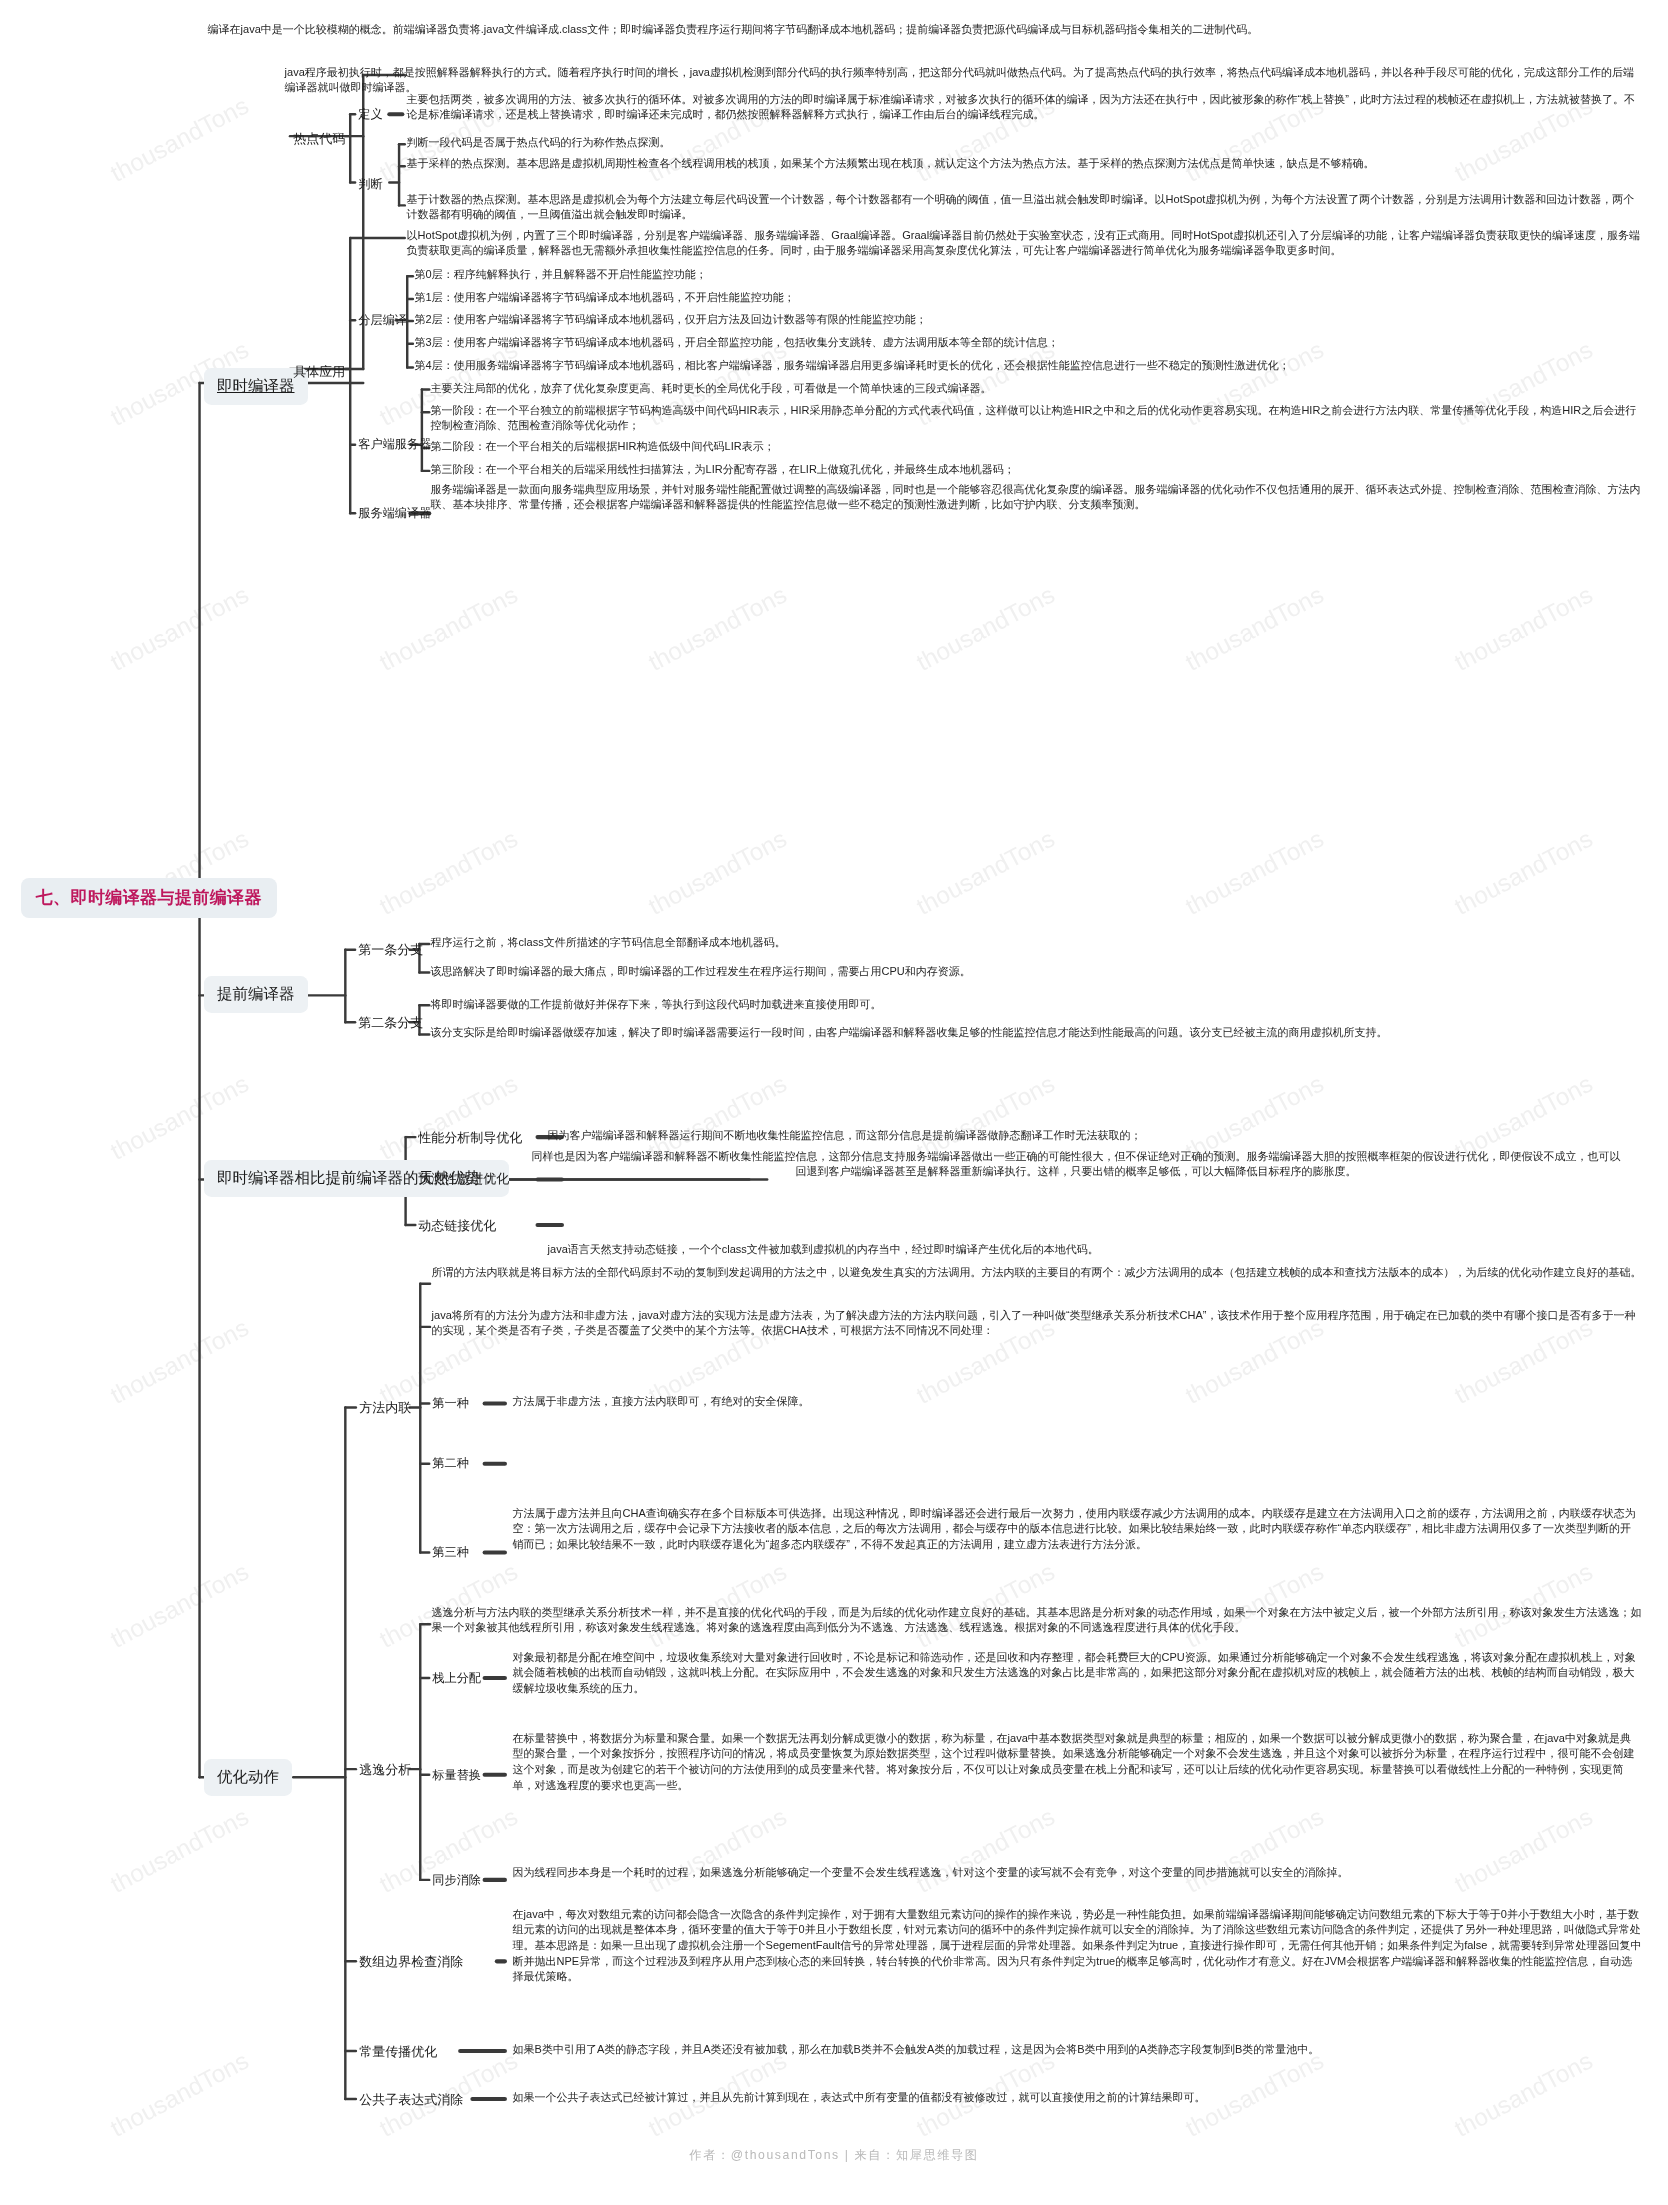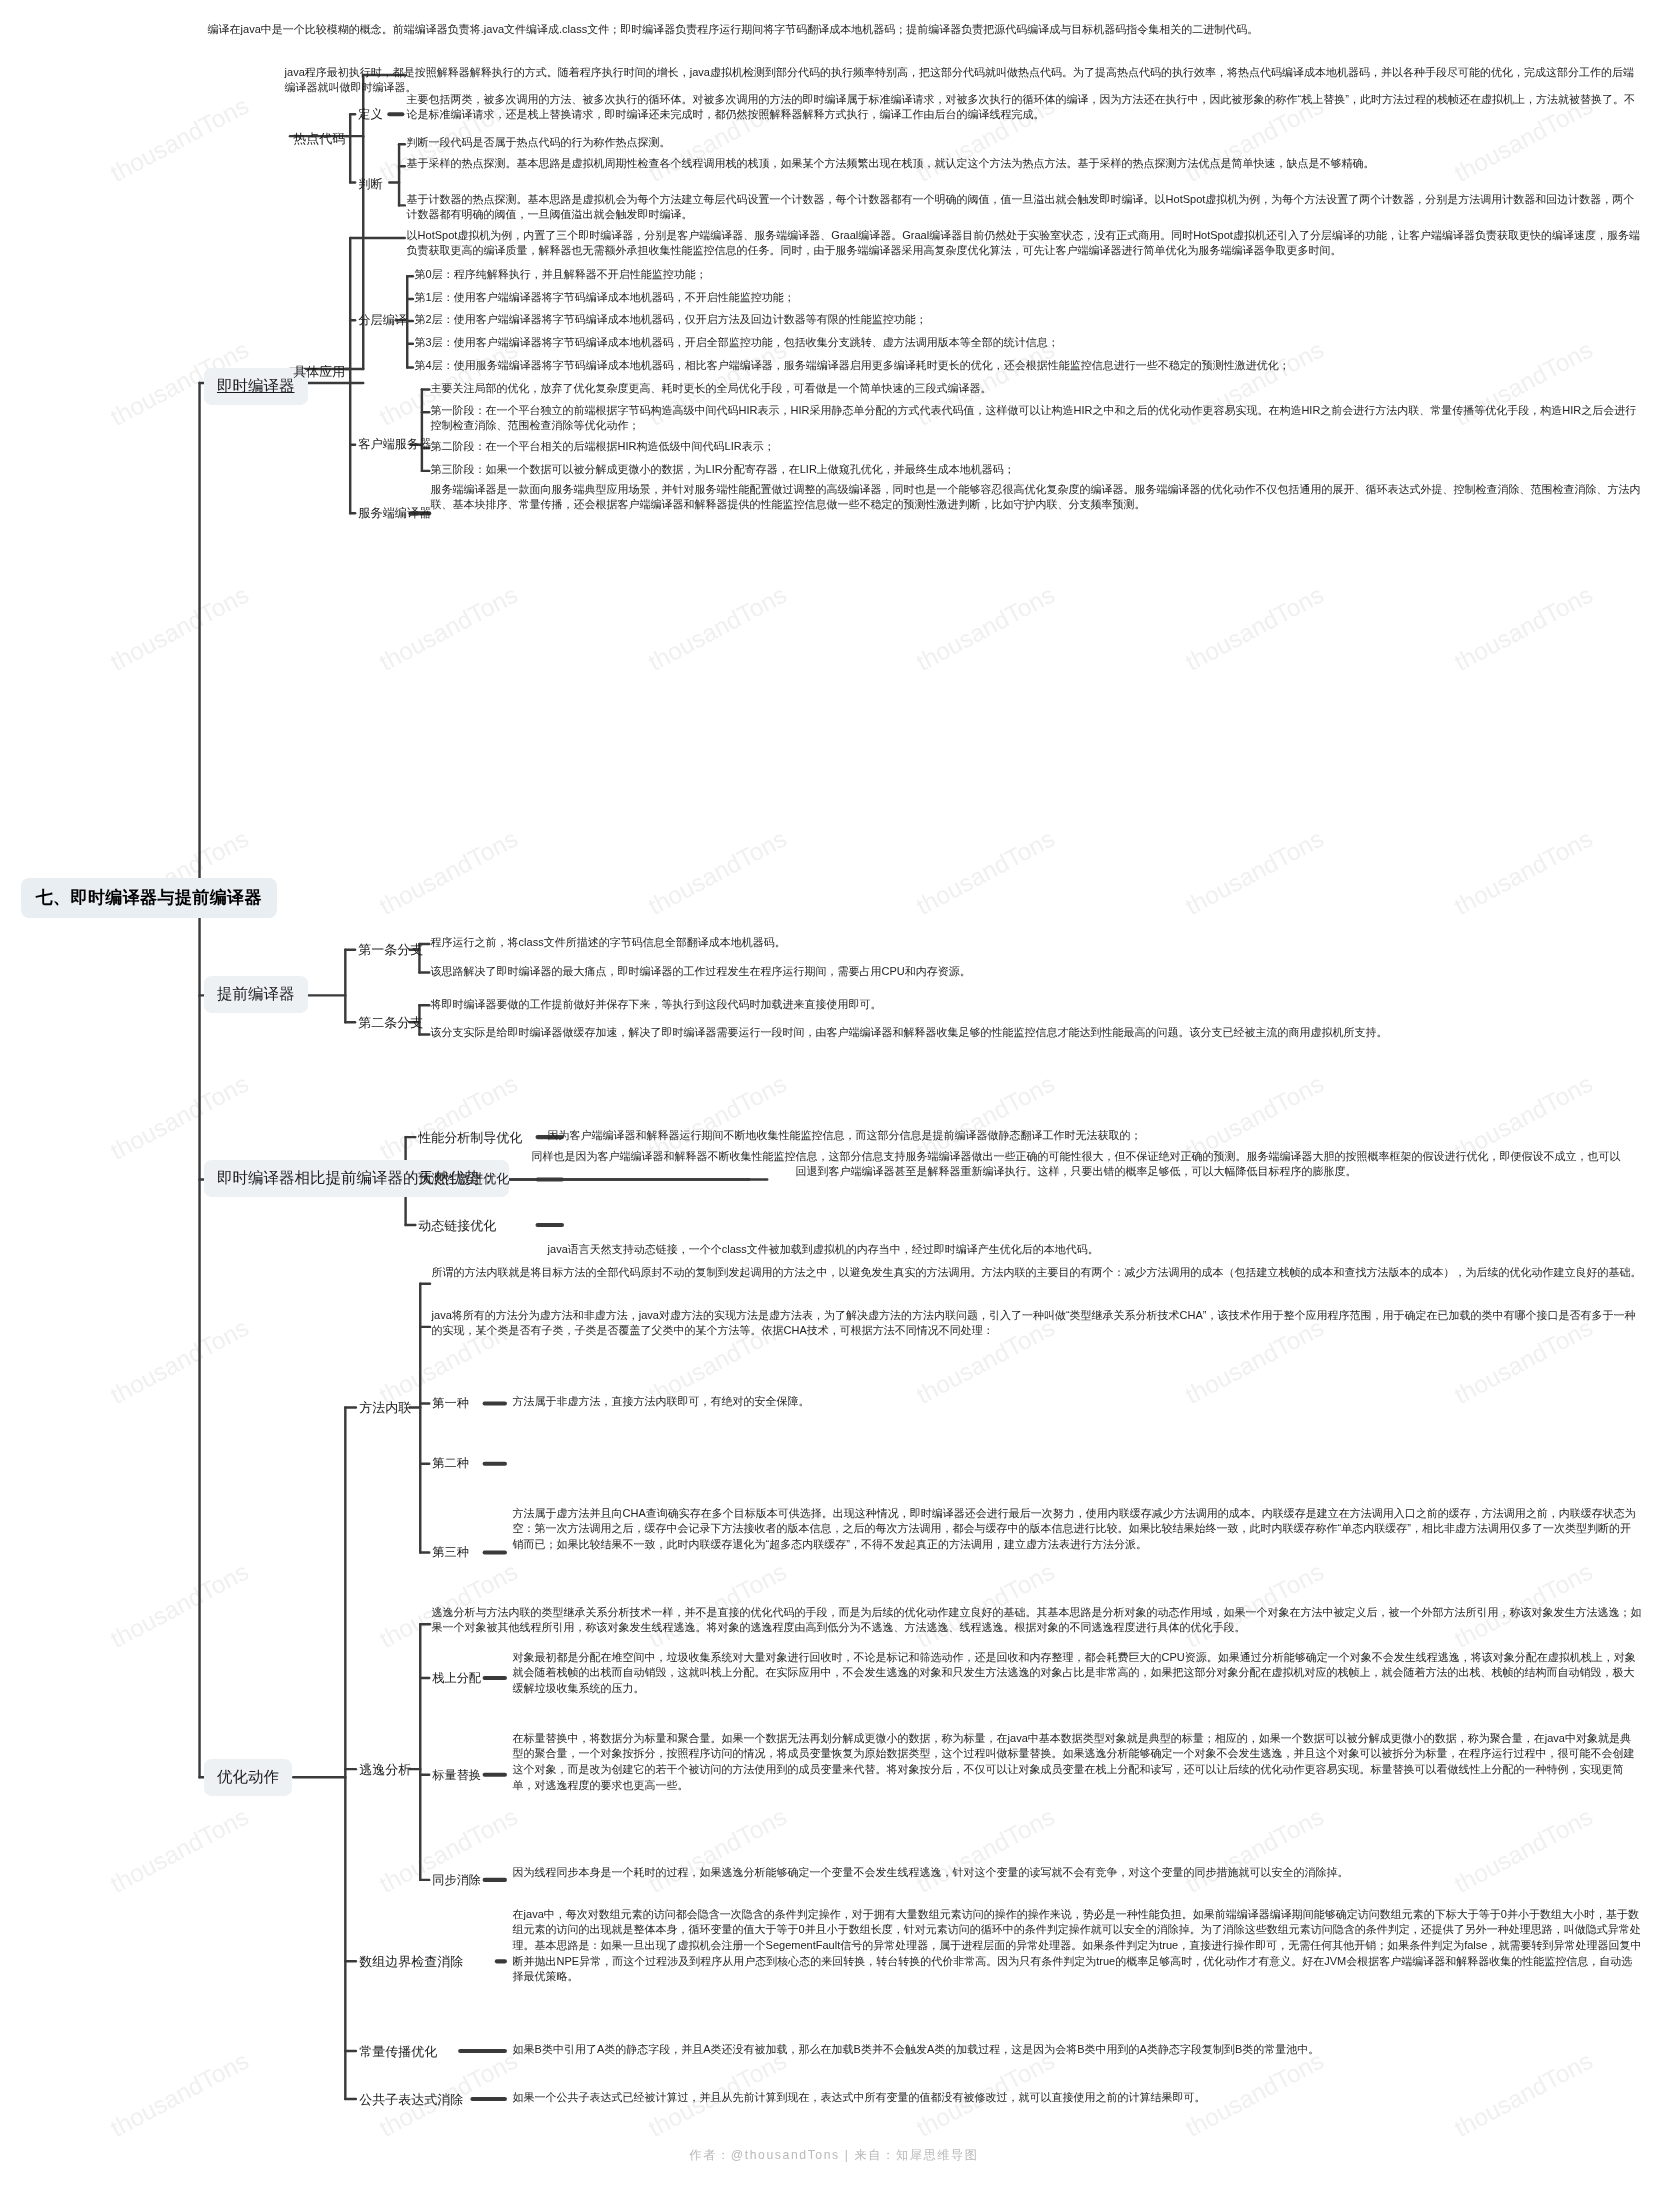--- a/index.html
+++ b/index.html
@@ -47,21 +47,21 @@
     box-sizing:border-box;
     line-height:1.42;
     white-space:pre-wrap;
   }
   .node.root{
     background:#e9eef2;
     border-radius:8.1px;
     padding:8.1px 14.7px;
     font-size:17px;
     font-weight:bold;
-    color:#000000;
+    color:#be185d;
     letter-spacing:0.4px;
   }
   .node.lvl1{
     background:#edf1f4;
     border-radius:7.3px;
     padding:7.3px 13px;
     font-size:15.5px;
     color:#1b1b1b;
   }
   .node.lvl2{
@@ -272,21 +272,21 @@
   <div class="node leaf" style="left:413px;top:266px;width:1230px;">第0层：程序纯解释执行，并且解释器不开启性能监控功能；</div>
   <div class="node leaf" style="left:413px;top:289px;width:1230px;">第1层：使用客户端编译器将字节码编译成本地机器码，不开启性能监控功能；</div>
   <div class="node leaf" style="left:413px;top:311px;width:1230px;">第2层：使用客户端编译器将字节码编译成本地机器码，仅开启方法及回边计数器等有限的性能监控功能；</div>
   <div class="node leaf" style="left:413px;top:334px;width:1230px;">第3层：使用客户端编译器将字节码编译成本地机器码，开启全部监控功能，包括收集分支跳转、虚方法调用版本等全部的统计信息；</div>
   <div class="node leaf" style="left:413px;top:357px;width:1230px;">第4层：使用服务端编译器将字节码编译成本地机器码，相比客户端编译器，服务端编译器启用更多编译耗时更长的优化，还会根据性能监控信息进行一些不稳定的预测性激进优化；</div>
 
   <div class="node lvl3" style="left:355px;top:434px;">客户端服务器</div>
   <div class="node leaf" style="left:429px;top:380px;width:1214px;">主要关注局部的优化，放弃了优化复杂度更高、耗时更长的全局优化手段，可看做是一个简单快速的三段式编译器。</div>
   <div class="node leaf" style="left:429px;top:402px;width:1214px;">第一阶段：在一个平台独立的前端根据字节码构造高级中间代码HIR表示，HIR采用静态单分配的方式代表代码值，这样做可以让构造HIR之中和之后的优化动作更容易实现。在构造HIR之前会进行方法内联、常量传播等优化手段，构造HIR之后会进行控制检查消除、范围检查消除等优化动作；</div>
   <div class="node leaf" style="left:429px;top:438px;width:1214px;">第二阶段：在一个平台相关的后端根据HIR构造低级中间代码LIR表示；</div>
-  <div class="node leaf" style="left:429px;top:461px;width:1214px;">第三阶段：如果一个数据可以被分解成更微小的数据，为LIR分配寄存器，在LIR上做窥孔优化，并最终生成本地机器码；</div>
+  <div class="node leaf" style="left:429px;top:461px;width:1214px;">第三阶段：在一个平台相关的后端采用线性扫描算法，为LIR分配寄存器，在LIR上做窥孔优化，并最终生成本地机器码；</div>
 
   <div class="node lvl3" style="left:355px;top:503px;">服务端编译器</div>
   <div class="node leaf" style="left:429px;top:481px;width:1214px;">服务端编译器是一款面向服务端典型应用场景，并针对服务端性能配置做过调整的高级编译器，同时也是一个能够容忍很高优化复杂度的编译器。服务端编译器的优化动作不仅包括通用的展开、循环表达式外提、控制检查消除、范围检查消除、方法内联、基本块排序、常量传播，还会根据客户端编译器和解释器提供的性能监控信息做一些不稳定的预测性激进判断，比如守护内联、分支频率预测。</div>
 
   <div class="node lvl2" style="left:355px;top:939px;">第一条分支</div>
   <div class="node leaf" style="left:429px;top:934px;width:1214px;">程序运行之前，将class文件所描述的字节码信息全部翻译成本地机器码。</div>
   <div class="node leaf" style="left:429px;top:963px;width:1214px;">该思路解决了即时编译器的最大痛点，即时编译器的工作过程发生在程序运行期间，需要占用CPU和内存资源。</div>
   <div class="node lvl2" style="left:355px;top:1012px;">第二条分支</div>
   <div class="node leaf" style="left:429px;top:996px;width:1214px;">将即时编译器要做的工作提前做好并保存下来，等执行到这段代码时加载进来直接使用即可。</div>
   <div class="node leaf" style="left:429px;top:1024px;width:1214px;">该分支实际是给即时编译器做缓存加速，解决了即时编译器需要运行一段时间，由客户端编译器和解释器收集足够的性能监控信息才能达到性能最高的问题。该分支已经被主流的商用虚拟机所支持。</div>

